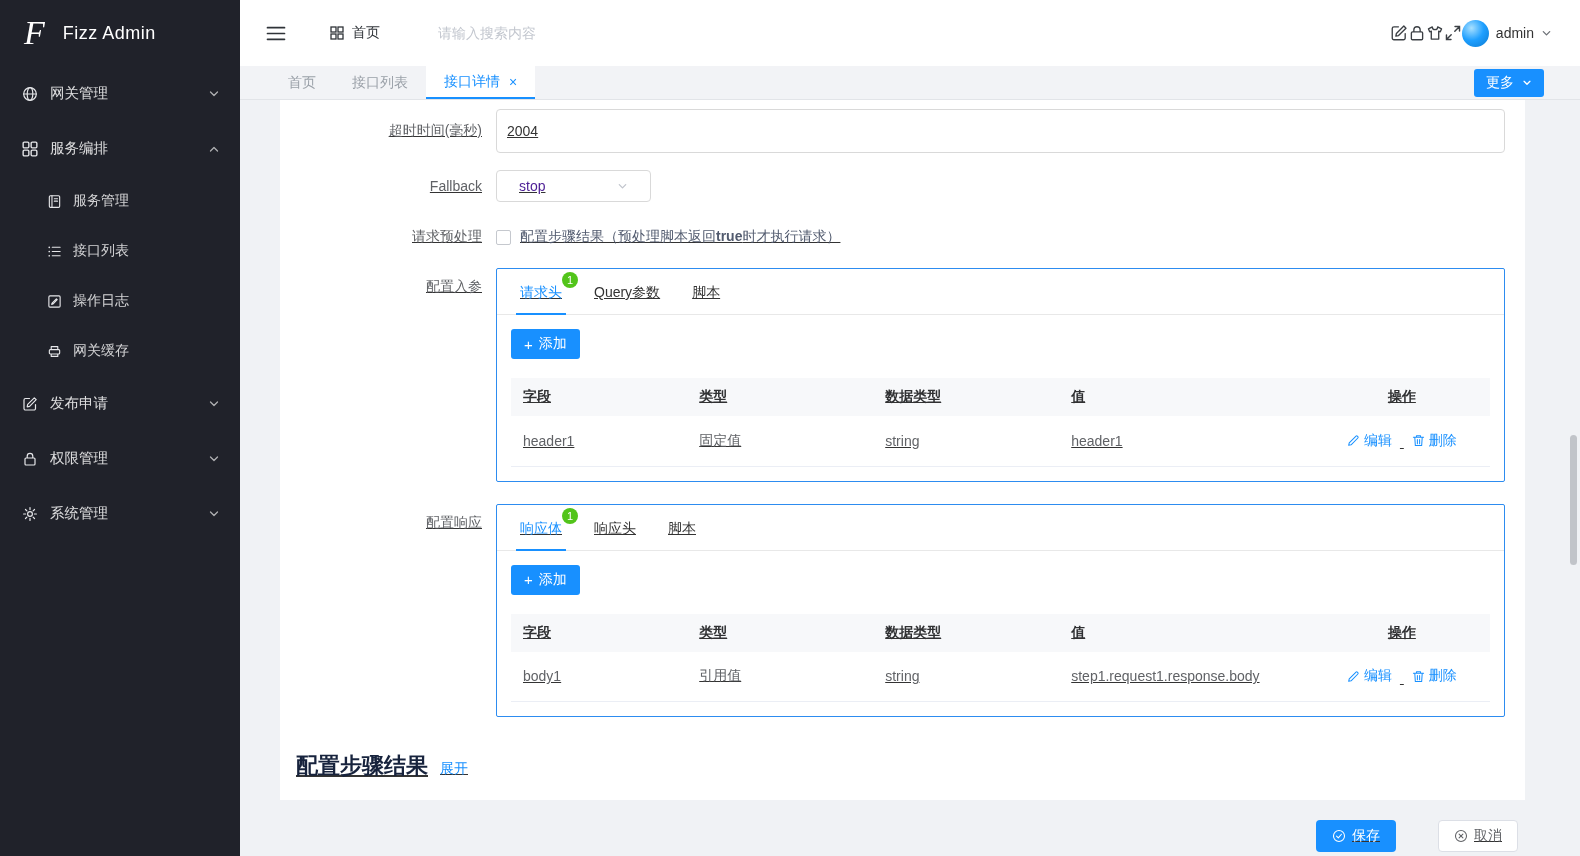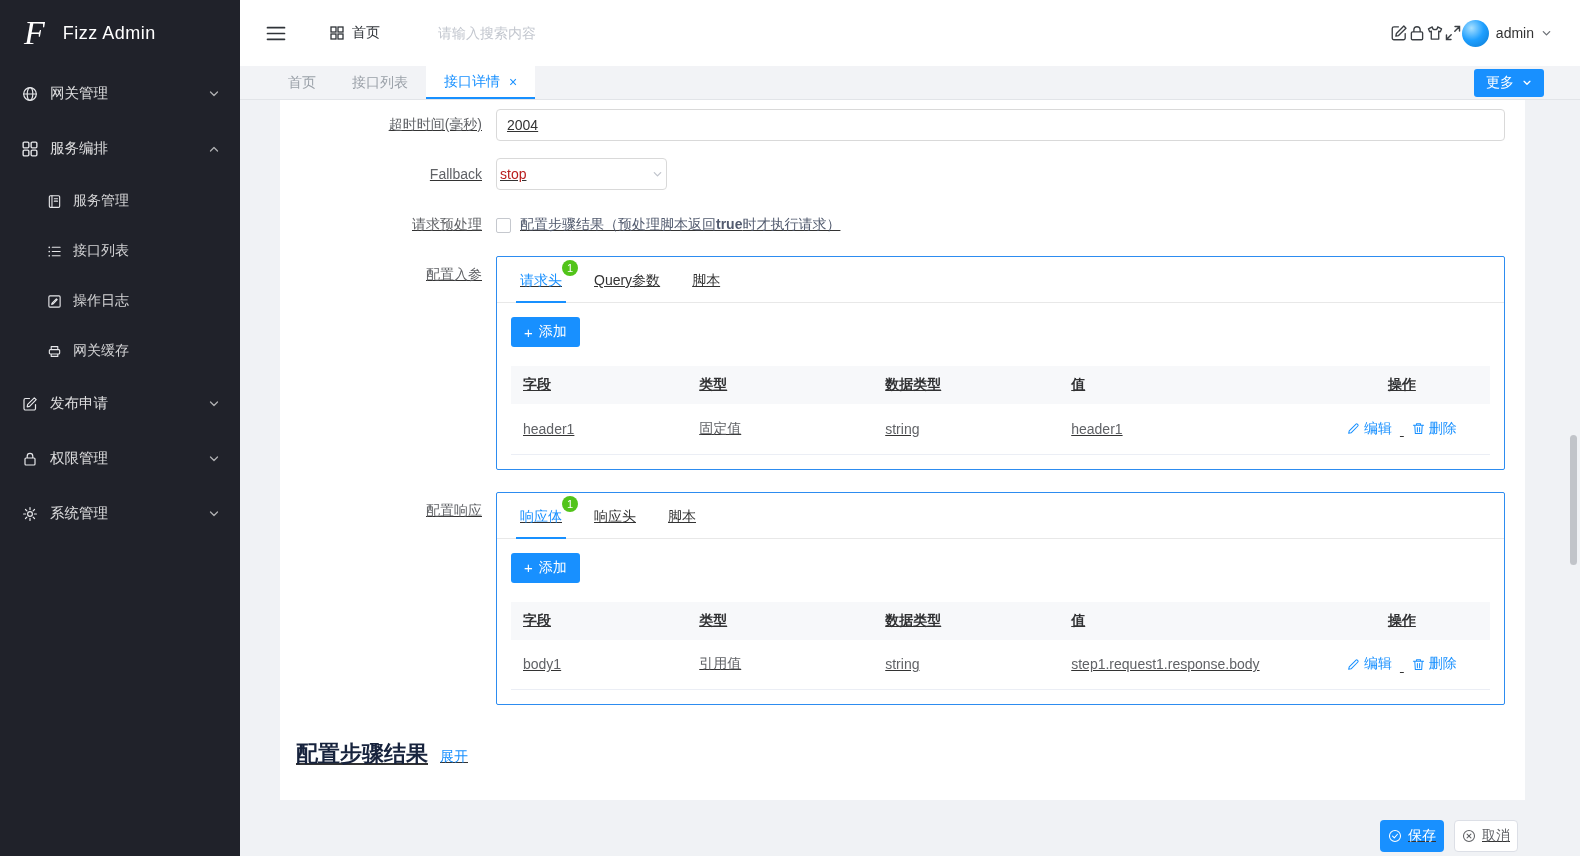--- a/index.html
+++ b/index.html
@@ -50,22 +50,22 @@
   .form-row { display:flex; align-items:center; }
   .form-row.top-align { align-items:flex-start; }
   .form-label { width:216px; flex:none; text-align:right; padding-right:14px; color:#606266; }
   .top-align .form-label { padding-top:10px; }
   .row-timeout { margin-top:0; }
   .row-fallback { margin-top:17px; }
   .row-preprocess { margin-top:26px; }
   .row-input-config { margin-top:22px; }
   .row-response-config { margin-top:22px; }
 
-  .text-input { flex:1; margin-right:20px; height:32px; border:1px solid #d9d9d9; border-radius:4px; padding:0 10px; font-size:14px; color:#333; font-family:inherit; outline:none; background:#fff; }
-  .select { width:171px; height:32px; border:1px solid #d9d9d9; border-radius:4px; padding:0 3px; display:flex; align-items:center; justify-content:space-between; cursor:pointer; background:#fff; color:#b91c1c; }
+  .text-input { flex:1; margin-right:20px; height:44px; border:1px solid #d9d9d9; border-radius:4px; padding:0 10px; font-size:14px; color:#333; font-family:inherit; outline:none; background:#fff; }
+  .select { width:155px; height:32px; border:1px solid #d9d9d9; border-radius:4px; padding:0 22px; display:flex; align-items:center; justify-content:space-between; cursor:pointer; background:#fff; color:#4c1d95; }
   .sel-caret { width:11px; height:11px; color:#c0c4cc; display:inline-flex; }
   .checkbox-row { display:flex; align-items:center; gap:9px; color:#515a6e; }
   .checkbox { width:15px; height:15px; border:1px solid #c5c8ce; border-radius:2px; background:#fff; cursor:pointer; flex:none; }
 
   .panel { flex:1; margin-right:20px; border:1px solid #2d8cf0; border-radius:2px; background:#fff; }
   .panel-tabs { display:flex; padding:0 7px; border-bottom:1px solid #e8e8e8; }
   .ptab { position:relative; padding:15px 16px 12px; color:#333; cursor:pointer; font-size:14px; }
   .ptab.active { color:#1890ff; }
   .ptab.active::after { content:""; position:absolute; left:12px; right:12px; bottom:-1px; height:2px; background:#1890ff; }
   .pbadge { position:absolute; top:3px; right:0; min-width:16px; height:16px; border-radius:8px; background:#52c41a; color:#fff; font-size:11px; line-height:16px; text-align:center; padding:0 4px; }
@@ -77,21 +77,21 @@
   .ptable td { height:50px; padding:0 12px; color:#606266; border-bottom:1px solid #ebeef5; font-size:14px; overflow:hidden; white-space:nowrap; text-overflow:ellipsis; }
   .ptable th:last-child, .ptable td:last-child { text-align:center; }
   .op-link { color:#1890ff; display:inline-flex; align-items:center; gap:4px; margin:0 8px; cursor:pointer; }
   .op-link .ic { width:13px; height:13px; display:inline-flex; }
 
   .result-head { display:flex; align-items:baseline; gap:12px; margin:34px 0 0 16px; }
   .result-title { font-size:22px; font-weight:700; color:#17233d; }
   .expand-link { color:#1890ff; cursor:pointer; font-size:14px; }
 
   .footer-actions { display:flex; justify-content:flex-end; gap:10px; padding:20px 62px 0 0; }
-  .btn { height:32px; border-radius:4px; padding:0 7px; display:inline-flex; align-items:center; gap:6px; font-size:14px; cursor:pointer; border:1px solid transparent; font-family:inherit; }
+  .btn { height:32px; border-radius:4px; padding:0 15px; display:inline-flex; align-items:center; gap:6px; font-size:14px; cursor:pointer; border:1px solid transparent; font-family:inherit;margin-left:32px; }
   .btn-primary { background:#1890ff; color:#fff; }
   .btn-default { background:#fff; border-color:#dcdfe6; color:#606266; }
   .btn .ic { width:14px; height:14px; display:inline-flex; }
 
   .scroll-thumb { position:absolute; right:3px; top:335px; width:7px; height:130px; border-radius:4px; background:#c1c4c9; cursor:pointer; }
 </style>
 </head>
 <body>
 
 <div class="app">

